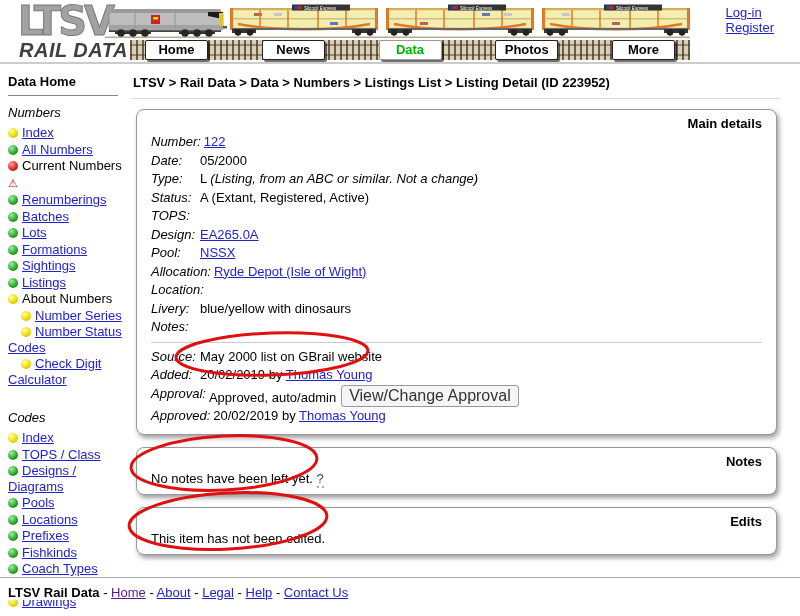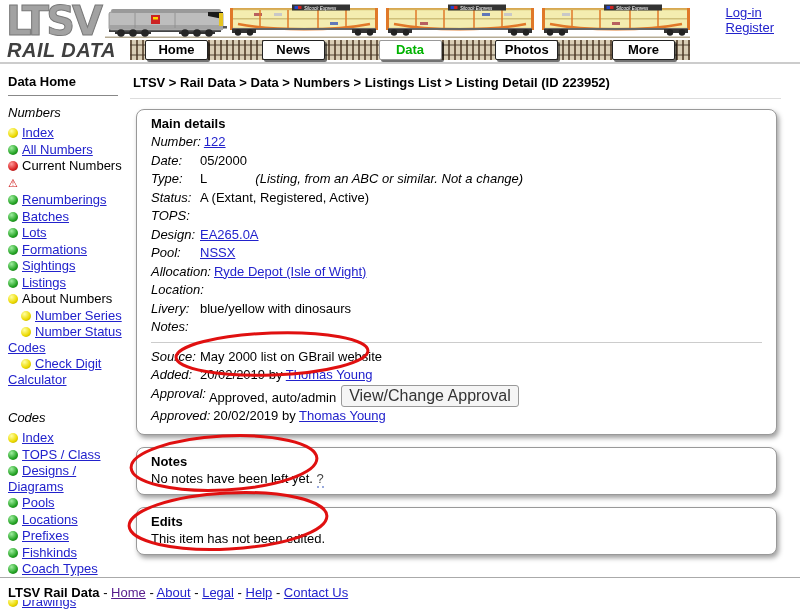--- a/index.html
+++ b/index.html
@@ -6,21 +6,21 @@
   html,body { margin:0; padding:0; }
   body {
     width:800px; height:616px; position:relative; overflow:hidden;
     background:#fff; color:#000;
     font-family:"Liberation Sans", sans-serif; font-size:13px;
   }
   a { color:#2222cc; text-decoration:underline; cursor:pointer; }
 
   
   .header { position:absolute; left:0; top:0; width:800px; height:64px; border-bottom:2px solid #ccc; background:#fff; }
-  .logo { position:absolute; left:6px; top:1px; width:124px; height:48px; cursor:pointer; }
+  .logo { position:absolute; left:18px; top:1px; width:124px; height:48px; cursor:pointer; }
   .logo-sub {
     position:absolute; left:1px; top:38px; font-size:20px; font-weight:bold; font-style:italic;
     color:#404040; letter-spacing:0.5px; white-space:nowrap;
   }
   .banner { position:absolute; left:105px; top:2px; width:585px; height:38px; }
   .navbar {
     position:absolute; left:130px; top:40px; width:560px; height:20px;
     background-image:
       linear-gradient(180deg, rgba(0,0,0,0) 0 4px, rgba(70,55,40,.45) 4px 6px, rgba(0,0,0,0) 6px 14px, rgba(70,55,40,.45) 14px 16px, rgba(0,0,0,0) 16px),
       repeating-linear-gradient(90deg, #6e5b46 0 2px, #d9ceb6 2px 6px);
@@ -55,21 +55,21 @@
 
   
   .main { position:absolute; left:130px; top:66px; width:655px; }
   .breadcrumb { font-weight:bold; margin:9px 0 8px 3px; }
   .faint-rule { border:none; border-top:1px solid #ddd; margin:0 4px 10px 0; }
   .panel {
     border:1px solid #999; border-radius:8px; background:#fff;
     box-shadow:2px 3px 5px rgba(0,0,0,.38);
     padding:6px 14px 8px; margin:0 8px 12px 6px;
   }
-  .panel-title { font-weight:bold; margin-bottom:2px; }
+  .panel-title { font-weight:bold; margin-bottom:2px;text-align:right; }
   .drow { display:flex; line-height:18.5px; }
   .dlabel { font-style:italic; min-width:46px; margin-right:3px; flex-shrink:0; }
   .inpanel { border:none; border-top:1px solid #ccc; margin:5px 0; }
   .approval-btn {
     font-family:"Liberation Sans", sans-serif; font-size:16px; color:#333;
     background:#f5f5f5; border:1px solid #999; border-radius:3px;
     padding:1px 7px; margin-left:5px; cursor:pointer; vertical-align:1px;
   }
   .panel-text { line-height:15px; }
   .help-q { color:#444; border-bottom:2px dotted #99aadd; cursor:pointer; }
@@ -259,21 +259,21 @@
         <div class="drow">
           <span class="dlabel">Number:</span>
           <span class="dval"><a href="#">122</a></span>
         </div>
         <div class="drow">
           <span class="dlabel">Date:</span>
           <span class="dval"><span>05/2000</span></span>
         </div>
         <div class="drow">
           <span class="dlabel">Type:</span>
-          <span class="dval"><span>L </span><span style="font-style: italic; margin-left: 45px;">(Listing, from an ABC or similar. Not a change)</span></span>
+          <span class="dval"><span>L </span><span style="font-style: italic;">(Listing, from an ABC or similar. Not a change)</span></span>
         </div>
         <div class="drow">
           <span class="dlabel">Status:</span>
           <span class="dval"><span>A </span><span style="">(Extant, Registered, Active)</span></span>
         </div>
         <div class="drow">
           <span class="dlabel">TOPS:</span>
           <span class="dval"></span>
         </div>
         <div class="drow">

